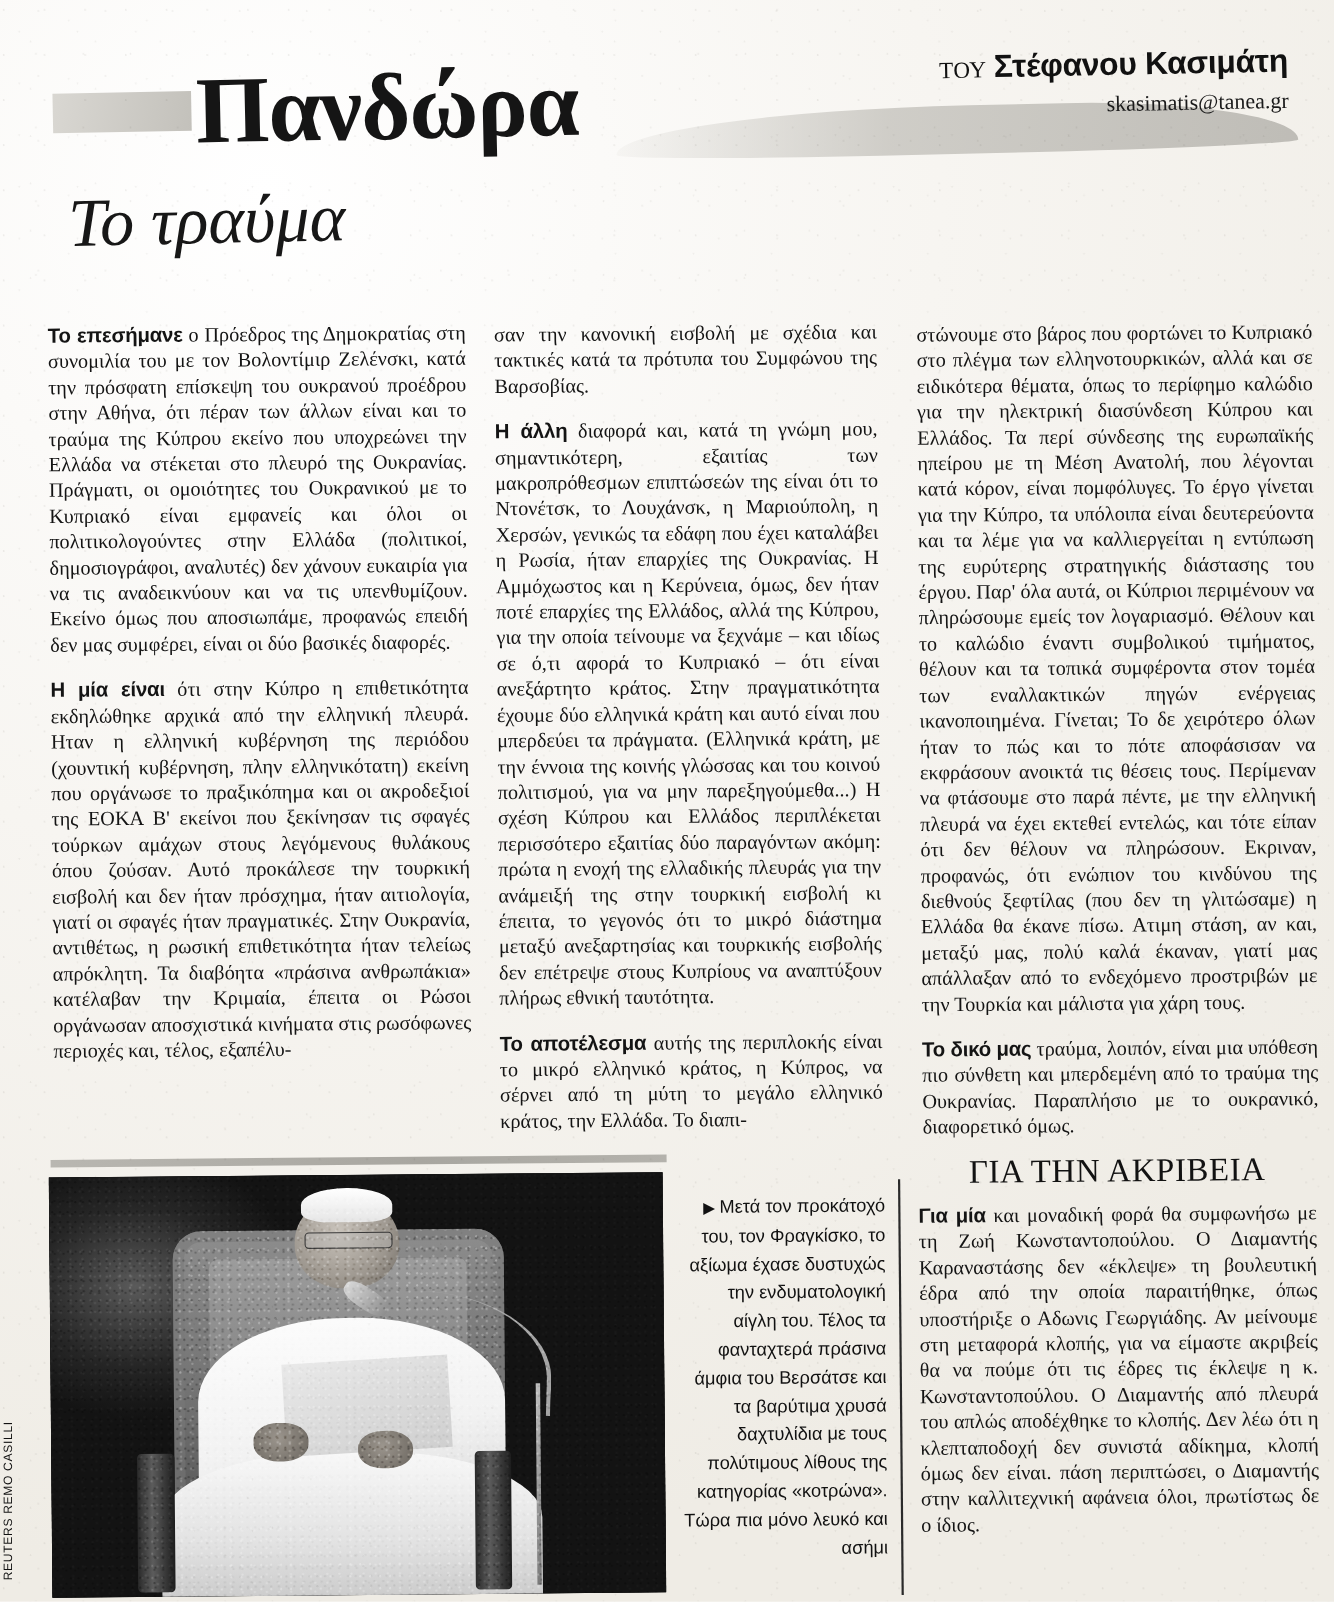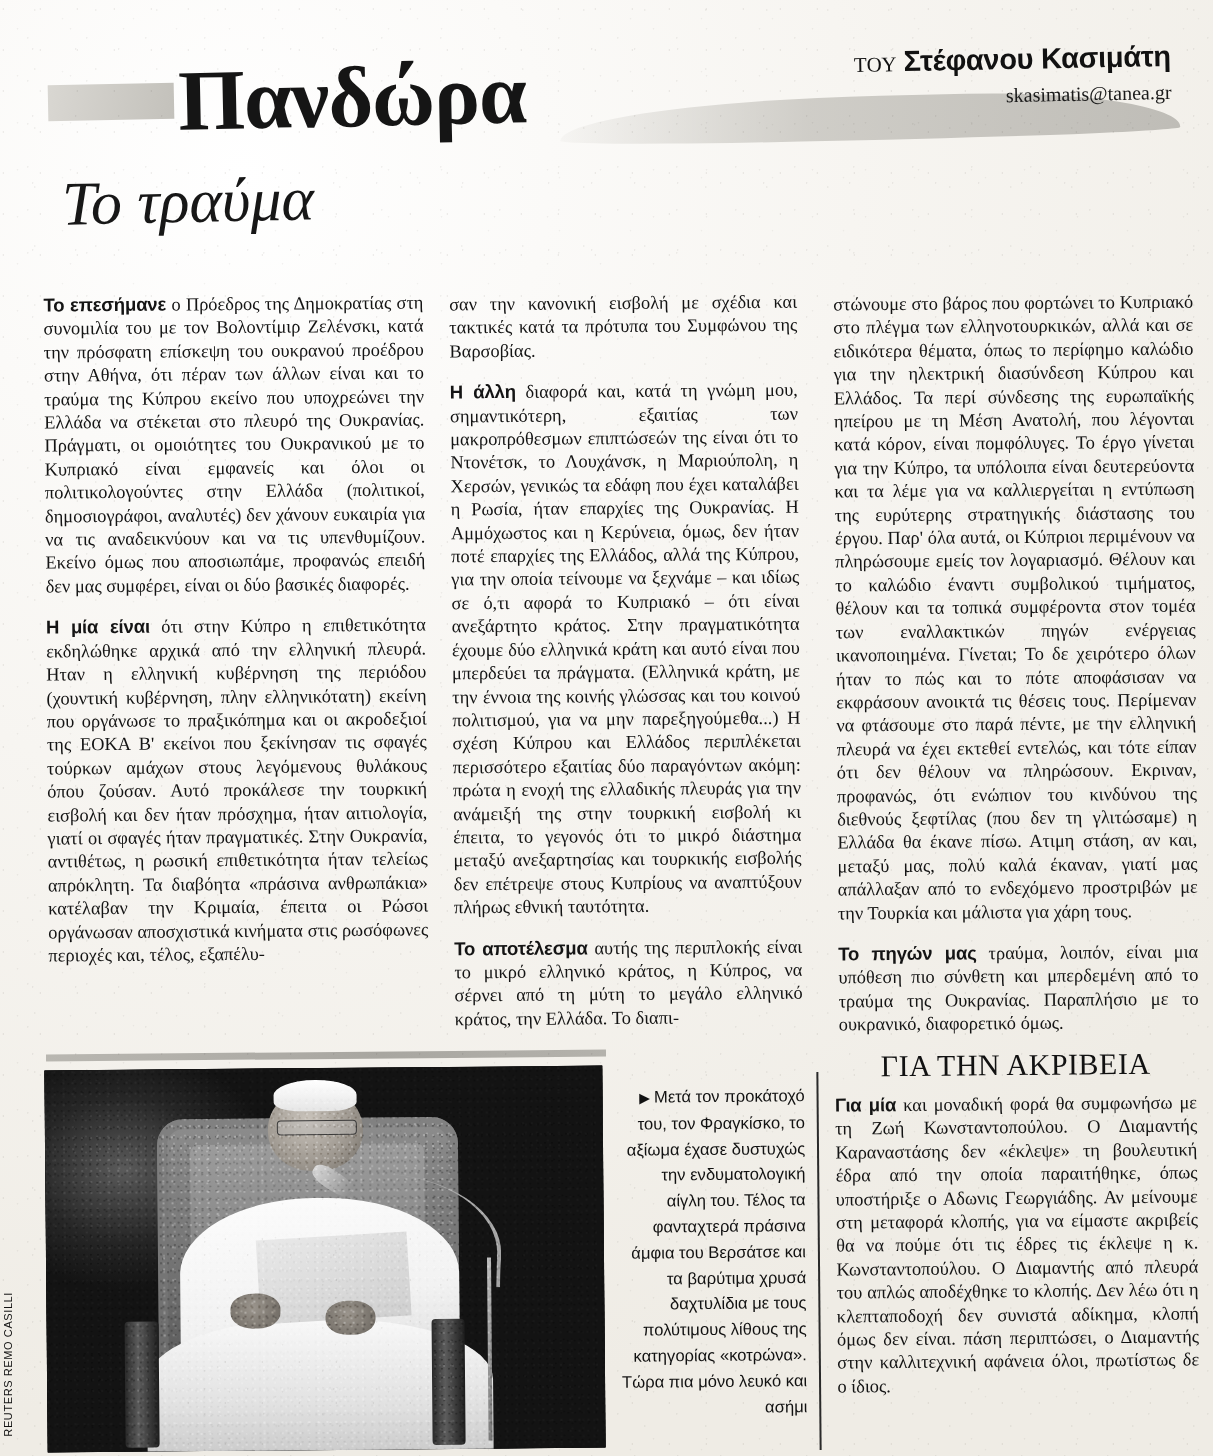--- a/index.html
+++ b/index.html
@@ -282,21 +282,21 @@
       <p>
         <span class="lead-in">Το αποτέλεσμα</span><span> αυτής της περιπλοκής είναι το μικρό ελληνικό κράτος, η Κύπρος, να σέρνει από τη μύτη το μεγάλο ελληνικό κράτος, την Ελλάδα. Το διαπι-</span>
       </p>
     </div>
 
     <div class="col" id="col3">
       <p>
         <span>στώνουμε στο βάρος που φορτώνει το Κυπριακό στο πλέγμα των ελληνοτουρκικών, αλλά και σε ειδικότερα θέματα, όπως το περίφημο καλώδιο για την ηλεκτρική διασύνδεση Κύπρου και Ελλάδος. Τα περί σύνδεσης της ευρωπαϊκής ηπείρου με τη Μέση Ανατολή, που λέγονται κατά κόρον, είναι πομφόλυγες. Το έργο γίνεται για την Κύπρο, τα υπόλοιπα είναι δευτερεύοντα και τα λέμε για να καλλιεργείται η εντύπωση της ευρύτερης στρατηγικής διάστασης του έργου. Παρ' όλα αυτά, οι Κύπριοι περιμένουν να πληρώσουμε εμείς τον λογαριασμό. Θέλουν και το καλώδιο έναντι συμβολικού τιμήματος, θέλουν και τα τοπικά συμφέροντα στον τομέα των εναλλακτικών πηγών ενέργειας ικανοποιημένα. Γίνεται; Το δε χειρότερο όλων ήταν το πώς και το πότε αποφάσισαν να εκφράσουν ανοικτά τις θέσεις τους. Περίμεναν να φτάσουμε στο παρά πέντε, με την ελληνική πλευρά να έχει εκτεθεί εντελώς, και τότε είπαν ότι δεν θέλουν να πληρώσουν. Εκριναν, προφανώς, ότι ενώπιον του κινδύνου της διεθνούς ξεφτίλας (που δεν τη γλιτώσαμε) η Ελλάδα θα έκανε πίσω. Ατιμη στάση, αν και, μεταξύ μας, πολύ καλά έκαναν, γιατί μας απάλλαξαν από το ενδεχόμενο προστριβών με την Τουρκία και μάλιστα για χάρη τους.</span>
       </p>
       <p>
-        <span class="lead-in">Το πηγών μας</span><span> τραύμα, λοιπόν, είναι μια υπόθεση πιο σύνθετη και μπερδεμένη από το τραύμα της Ουκρανίας. Παραπλήσιο με το ουκρανικό, διαφορετικό όμως.</span>
+        <span class="lead-in">Το δικό μας</span><span> τραύμα, λοιπόν, είναι μια υπόθεση πιο σύνθετη και μπερδεμένη από το τραύμα της Ουκρανίας. Παραπλήσιο με το ουκρανικό, διαφορετικό όμως.</span>
       </p>
     </div>
 
   </div>
 
   <div class="rule"></div>
   <div class="photo-wrap">
     <div class="photo">
       <div class="ph-bg"></div>
       <div class="ph-chair"></div>

